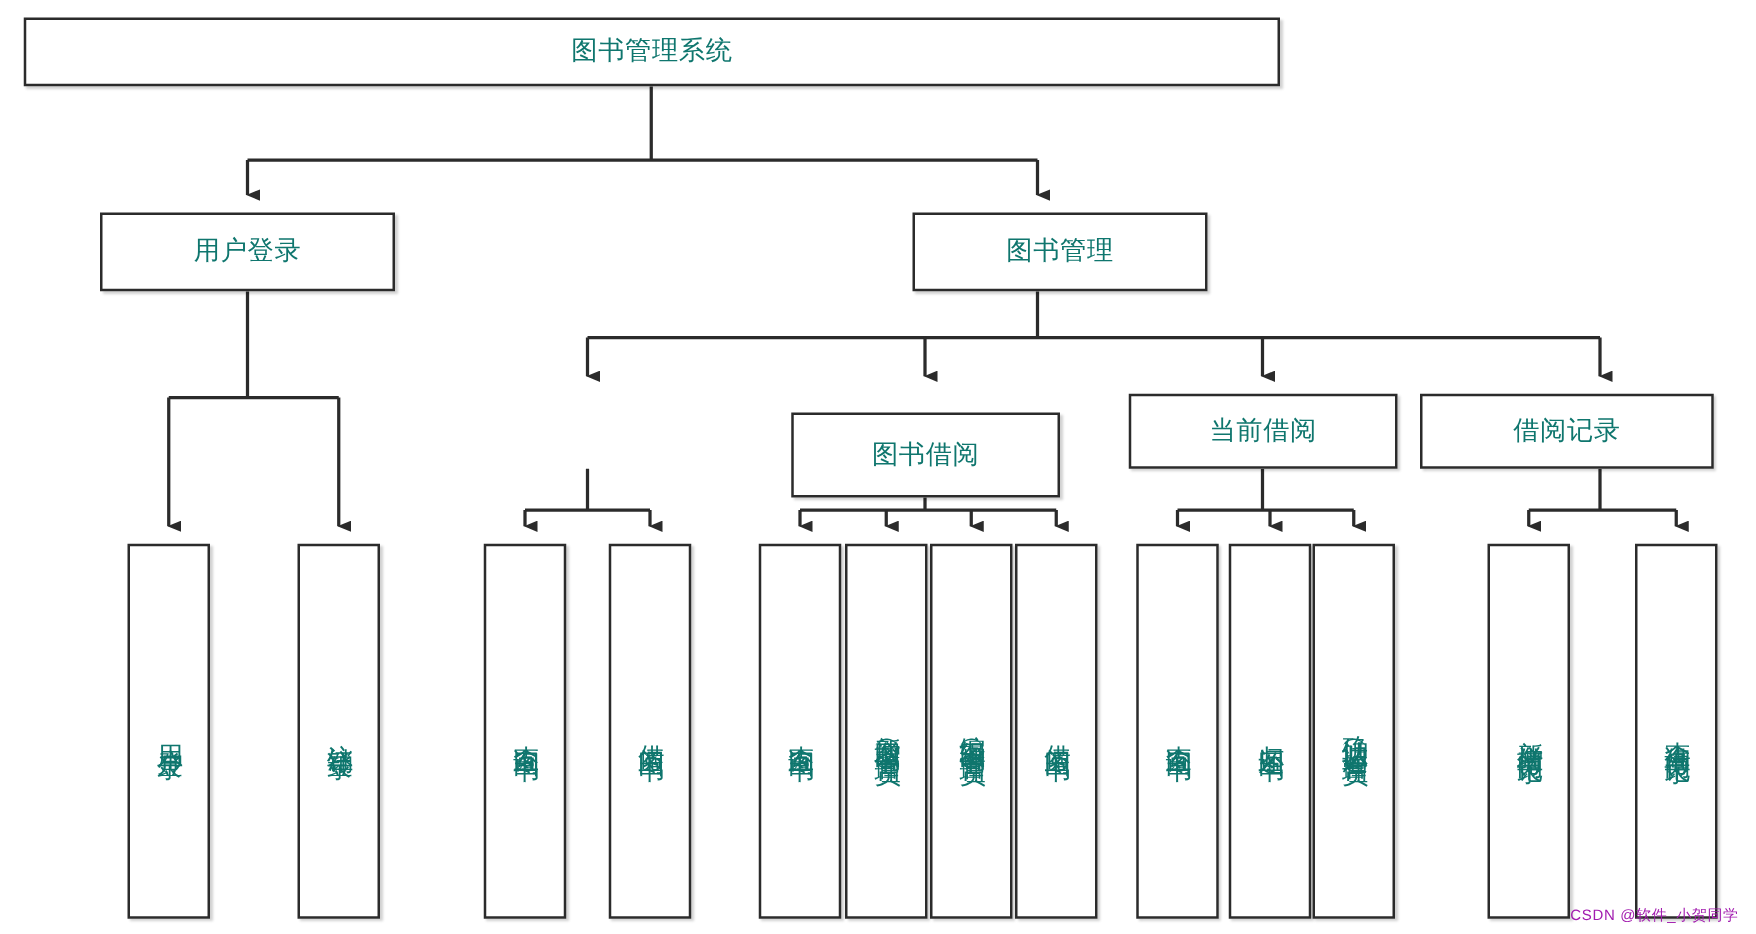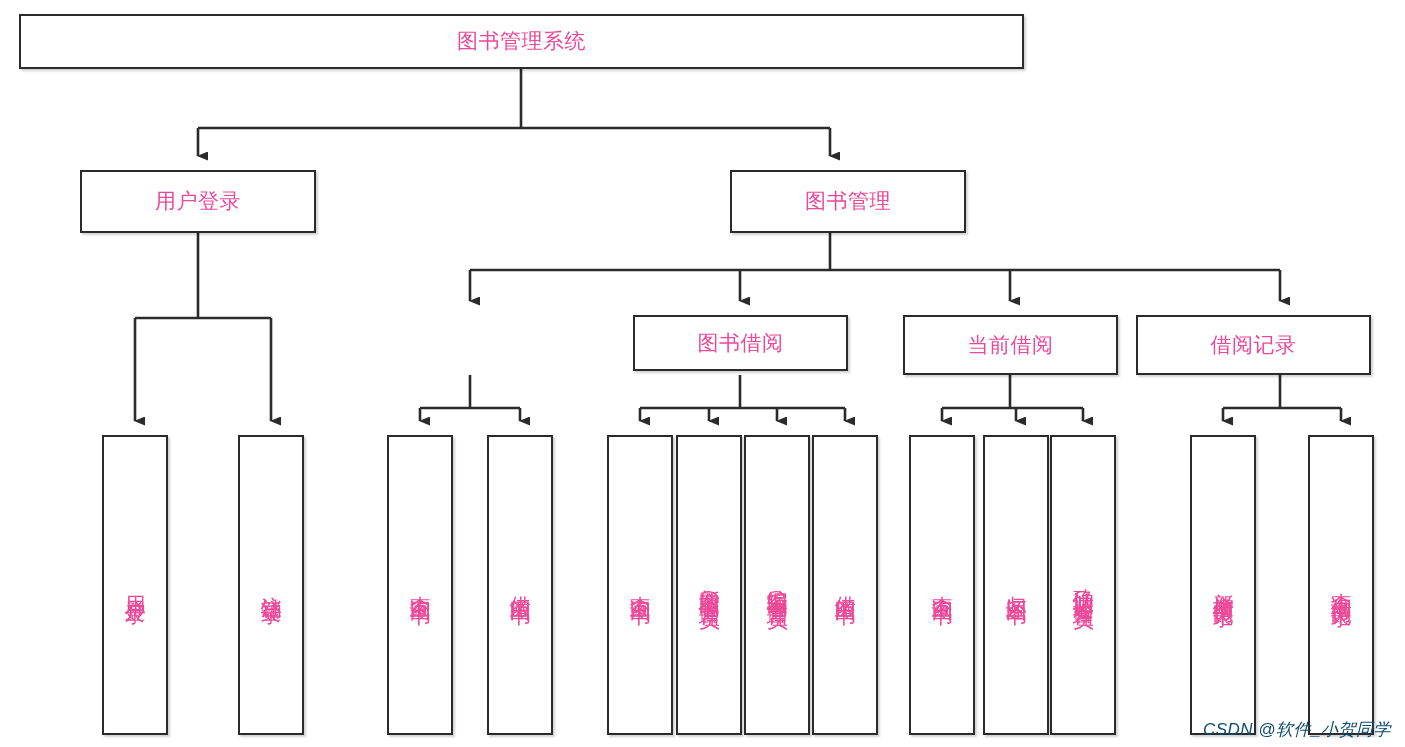--- a/index.html
+++ b/index.html
@@ -26,21 +26,21 @@
     box-sizing: border-box;
     border: 2px solid #2b2b2b;
     background: #ffffff;
     display: flex;
     align-items: center;
     justify-content: center;
     box-shadow: 2px 2px 2px rgba(0,0,0,0.18);
   }
   .node-label {
     font-size: 21px;
-    color: #ec4899;
+    color: #0f766e;
     line-height: 1.25;
     letter-spacing: 0.5px;
     text-align: center;
     white-space: nowrap;
   }
   .node-box.vertical .node-label {
     writing-mode: vertical-rl;
     text-orientation: upright;
     white-space: nowrap;
     letter-spacing: 3px;
@@ -50,25 +50,24 @@
     left: 0;
     top: 0;
     width: 1405px;
     height: 747px;
     pointer-events: none;
   }
   #watermark {
     position: absolute;
     right: 14px;
     bottom: 6px;
-    font-size: 17px;
-    color: #0c4a6e;
+    font-size: 12px;
+    color: #a21caf;
     white-space: nowrap;
     letter-spacing: 0.5px;
-    font-style: italic;
   }
 </style>
 </head>
 <body>
 
 <div id="diagram-root">
 
   <svg class="connectors" viewBox="0 0 1405 747" width="1405" height="747" xmlns="http://www.w3.org/2000/svg">
     <defs>
       <marker id="arrowhead" markerWidth="9" markerHeight="11" refX="4.5" refY="10" orient="auto" markerUnits="userSpaceOnUse">
@@ -123,21 +122,21 @@
     <span class="node-label">图书管理系统</span>
   </div>
 
   <div class="node-box" style="left: 80px; top: 170px; width: 236px; height: 63px;">
     <span class="node-label">用户登录</span>
   </div>
   <div class="node-box" style="left: 710px; top: 170px; width: 236px; height: 63px; margin-left: 20px;">
     <span class="node-label">图书管理</span>
   </div>
 
-  <div class="node-box" style="left: 633px; top: 315px; width: 215px; height: 56px;">
+  <div class="node-box" style="left: 633px; top: 330px; width: 215px; height: 68px;">
     <span class="node-label">图书借阅</span>
   </div>
   <div class="node-box" style="left: 903px; top: 315px; width: 215px; height: 60px;">
     <span class="node-label">当前借阅</span>
   </div>
   <div class="node-box" style="left: 1136px; top: 315px; width: 235px; height: 60px;">
     <span class="node-label">借阅记录</span>
   </div>
 
   <div class="node-box vertical" style="left: 102px; top: 435px; width: 66px; height: 300px;">

